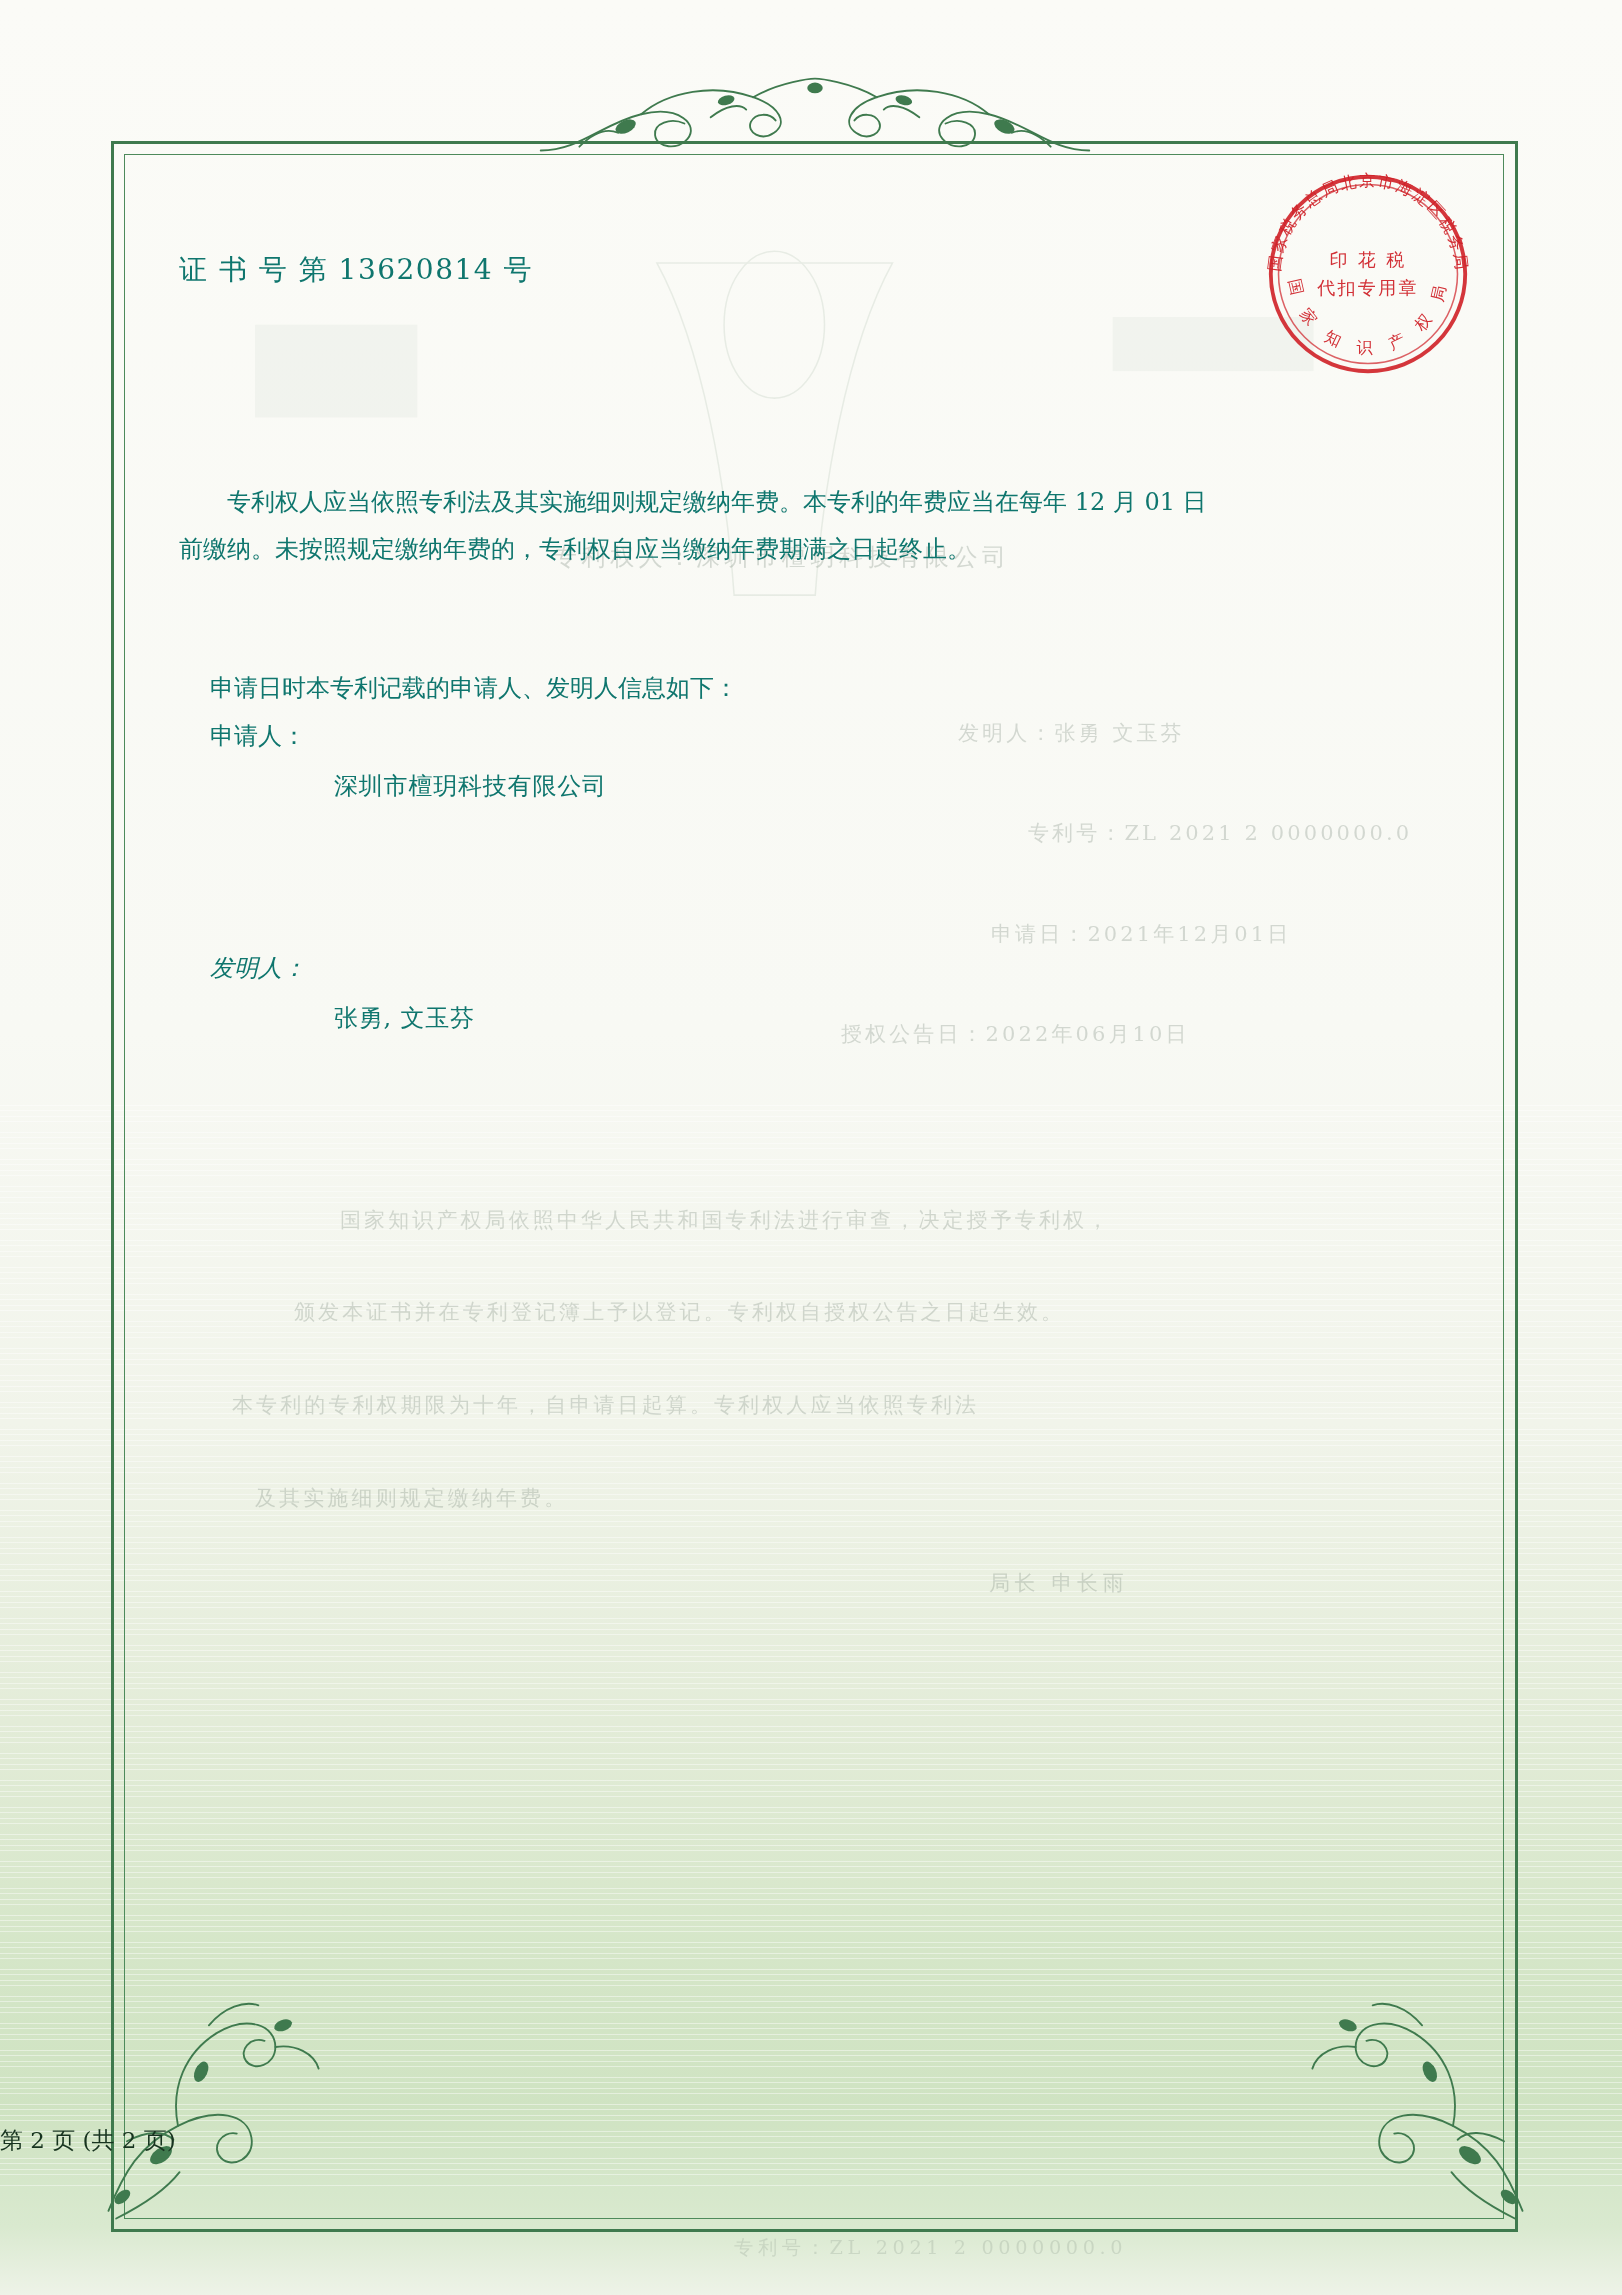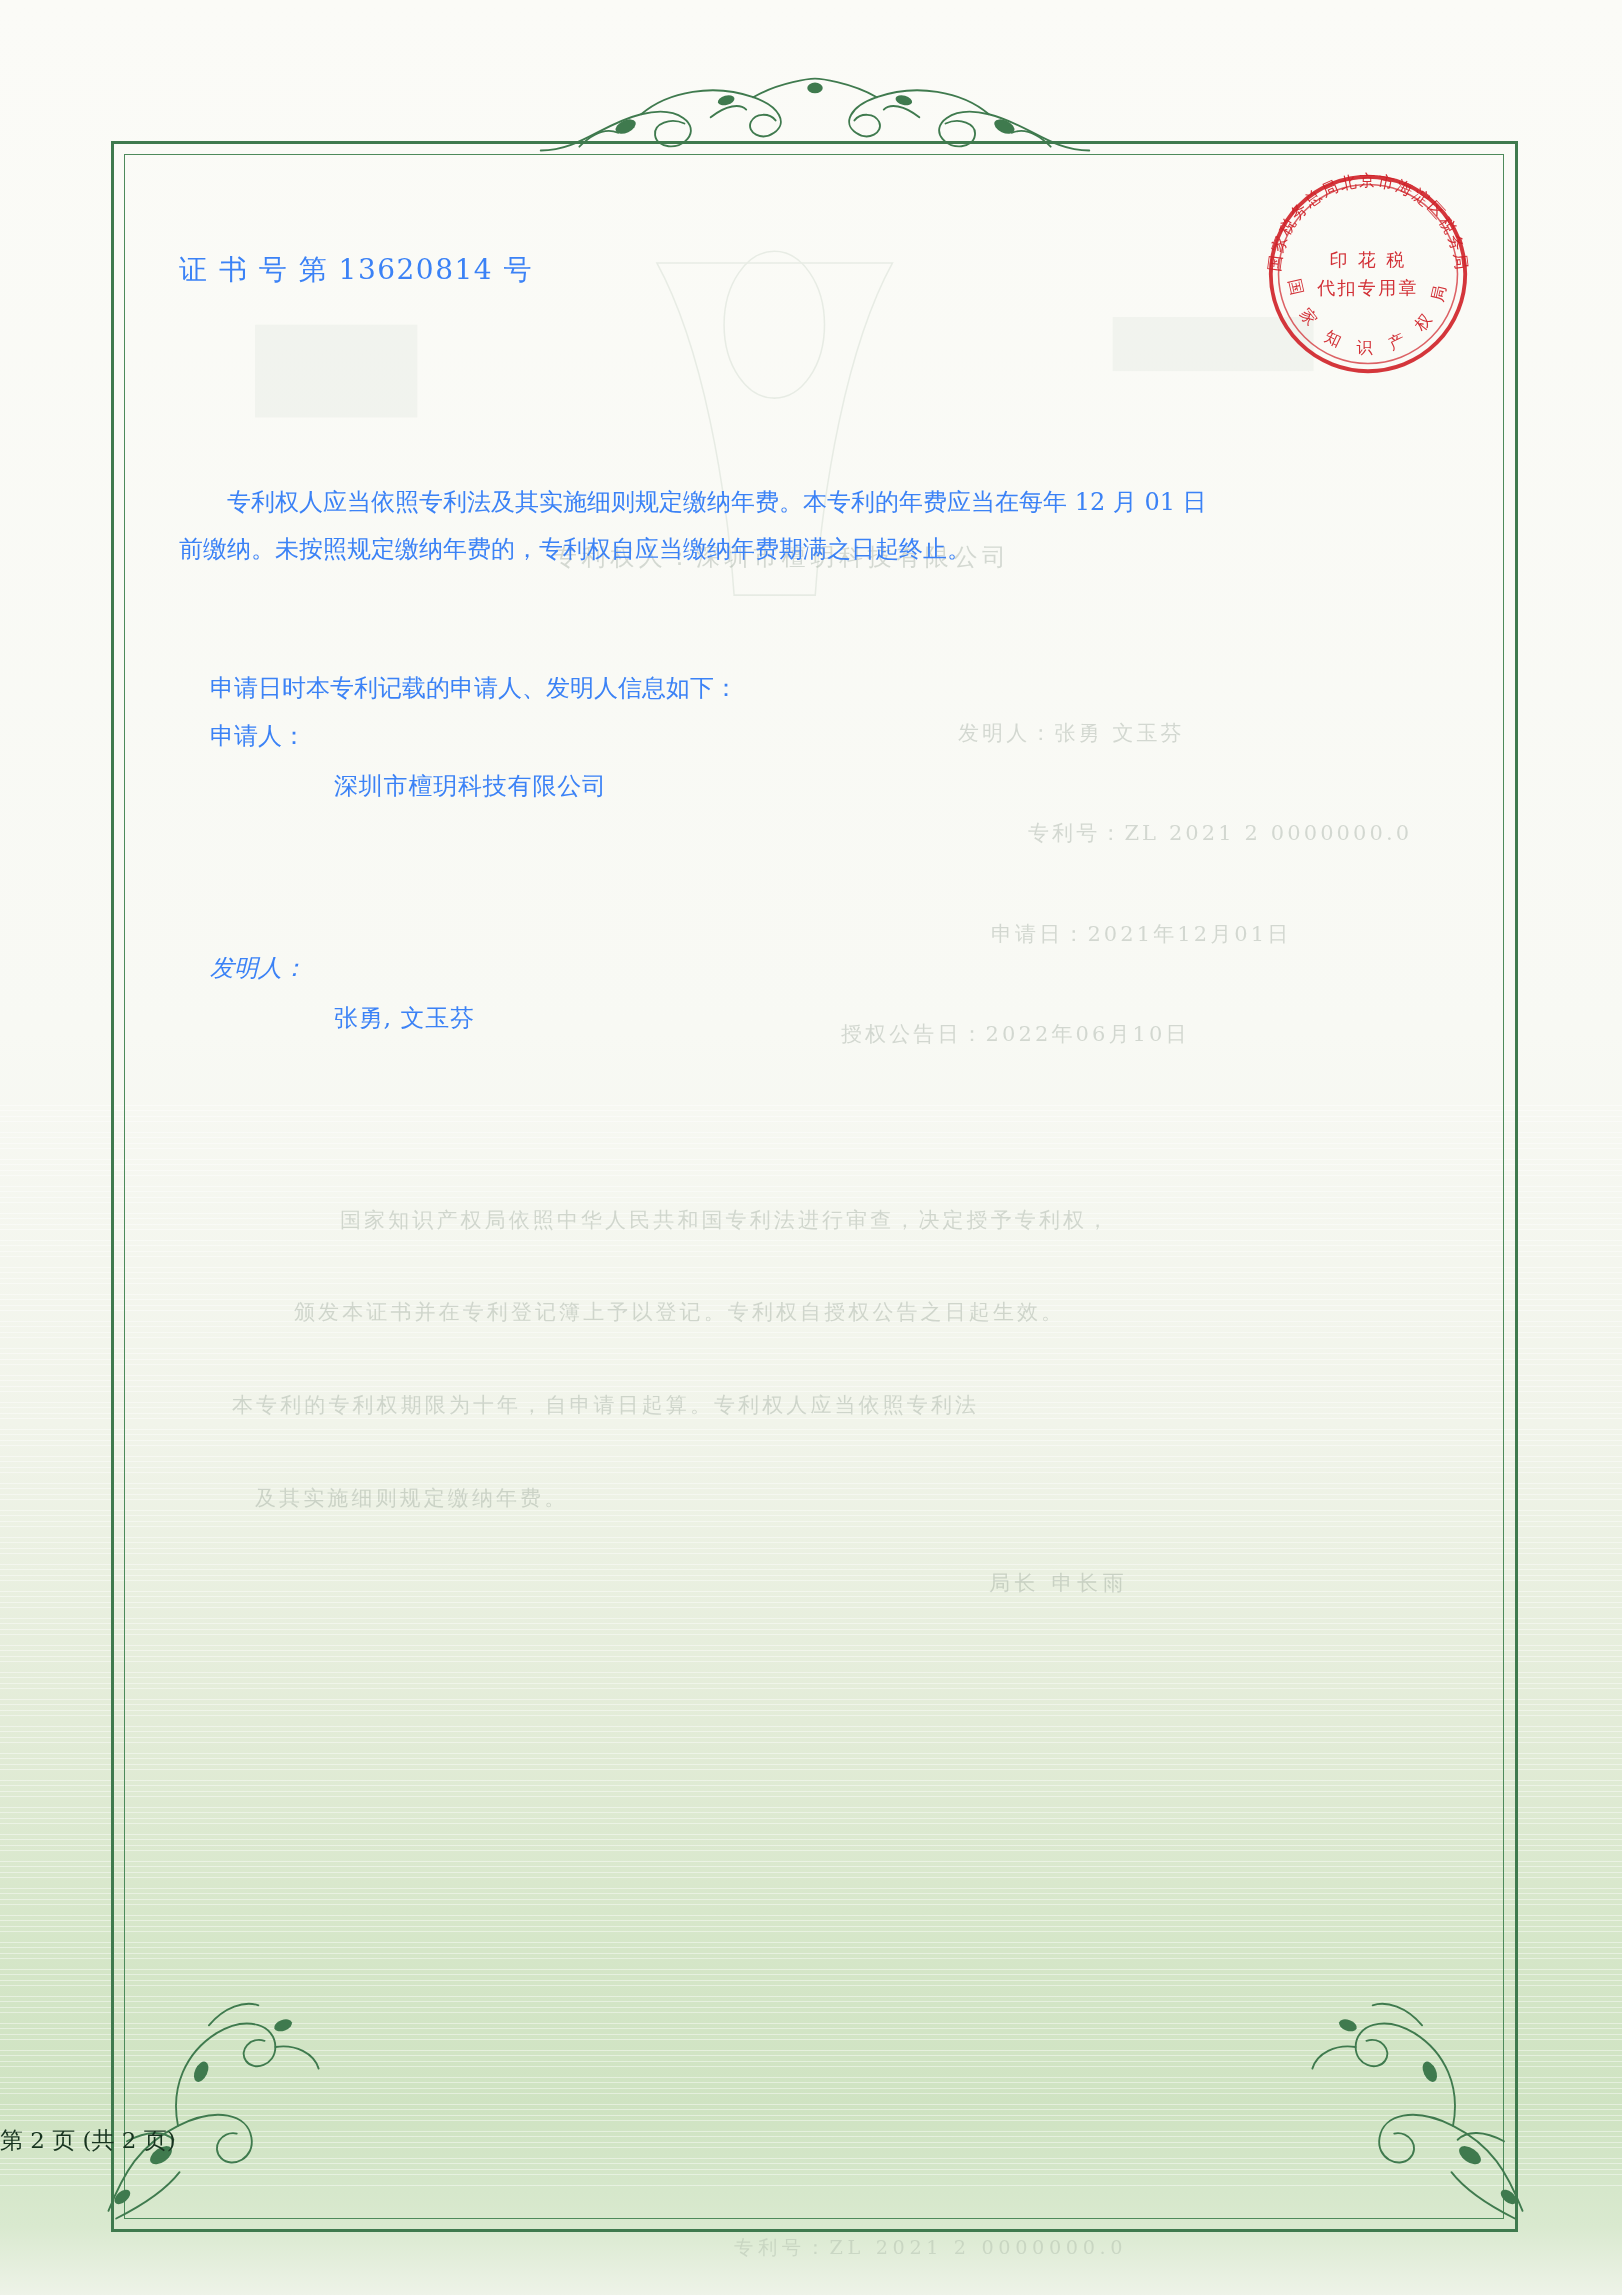--- a/index.html
+++ b/index.html
@@ -85,21 +85,21 @@
   #orn-bl    { left: 93px; top: 1979px; width: 255px; height: 255px; }
   #orn-br    { left: 1283px;top: 1979px; width: 255px; height: 255px; transform: scaleX(-1); }
 
   
   #content {
     position: absolute;
     left: 0; top: 0; right: 0; bottom: 0;
   }
   .cn {
     font-family: "DejaVu Serif", "Liberation Serif", serif;
-    color: #3b82f6;
+    color: #0f766e;
   }
   #cert-no {
     position: absolute;
     left: 179px;
     top: 251px;
     font-size: 28px;
     letter-spacing: 1.5px;
     white-space: nowrap;
   }
 

